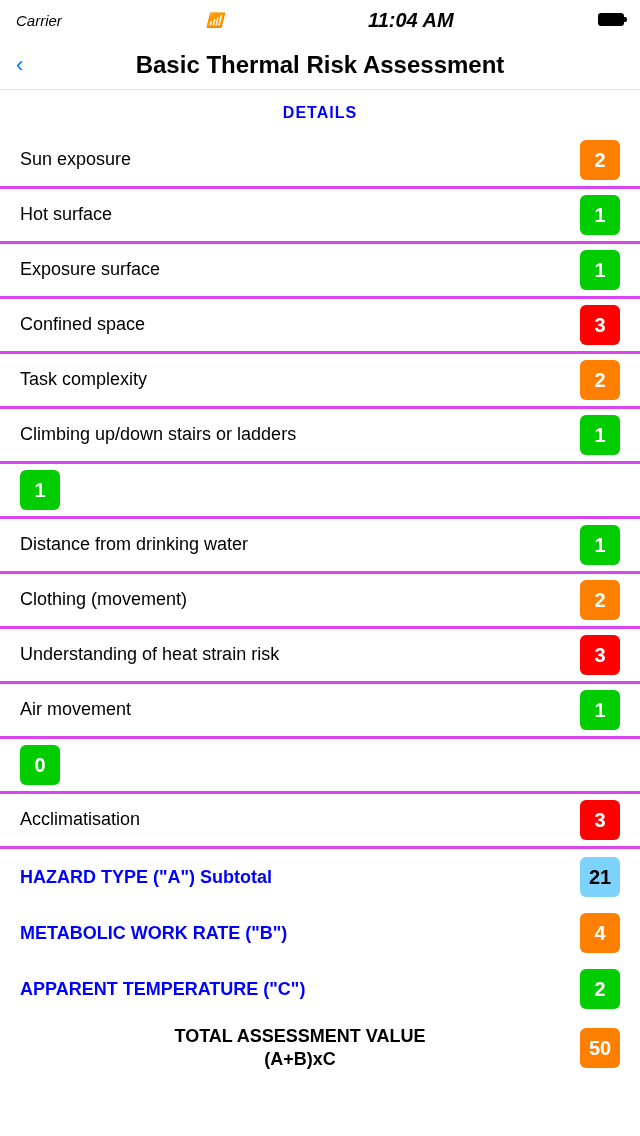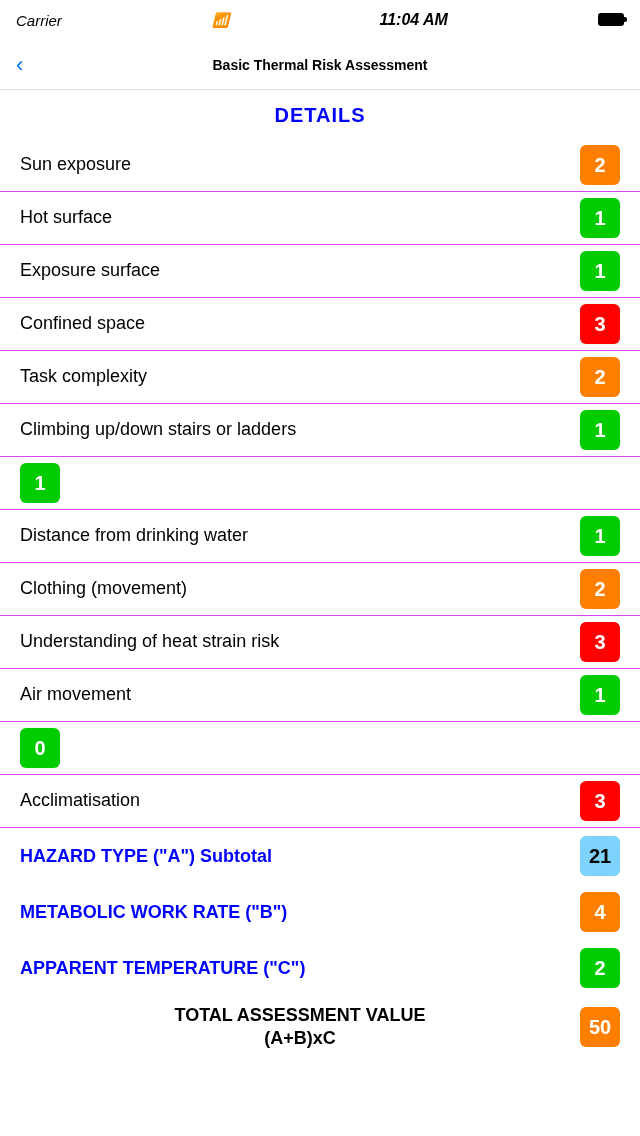--- a/index.html
+++ b/index.html
@@ -14,62 +14,62 @@
       display: flex;
       justify-content: space-between;
       align-items: center;
       padding: 8px 16px;
       font-size: 15px;
       font-weight: 500;
       height: 40px;
       font-style: italic;
     }
     .status-bar .carrier { font-size: 15px; }
-    .status-bar .time { font-size: 16px; font-weight: 600; }
+    .status-bar .time { font-size: 20px; font-weight: 600; }
     .nav-bar {
       display: flex;
       align-items: center;
       justify-content: center;
       padding: 10px 16px;
       border-bottom: 1px solid #e0e0e0;
       position: relative;
       height: 50px;
     }
     .nav-bar .back-btn {
       position: absolute;
       left: 16px;
       color: #007AFF;
       font-size: 22px;
       font-weight: 300;
       cursor: pointer;
       text-decoration: none;
     }
     .nav-bar .title {
-      font-size: 14px;
+      font-size: 24px;
       font-weight: 700;
       text-align: center;
     }
     .content {
       padding: 10px 0 20px 0;
     }
     .section-title {
       text-align: center;
       color: #0000FF;
-      font-size: 20px;
+      font-size: 16px;
       font-weight: 700;
       letter-spacing: 1px;
       margin-bottom: 8px;
       padding: 4px 0;
     }
     .row {
       display: flex;
       align-items: center;
       justify-content: space-between;
       padding: 6px 20px;
-      border-bottom: 1px solid #d946ef;
+      border-bottom: 3px solid #d946ef;
       min-height: 44px;
     }
     .row-label {
       font-size: 18px;
       color: #000;
       flex: 1;
       line-height: 1.3;
     }
     .value-badge {
       min-width: 40px;

